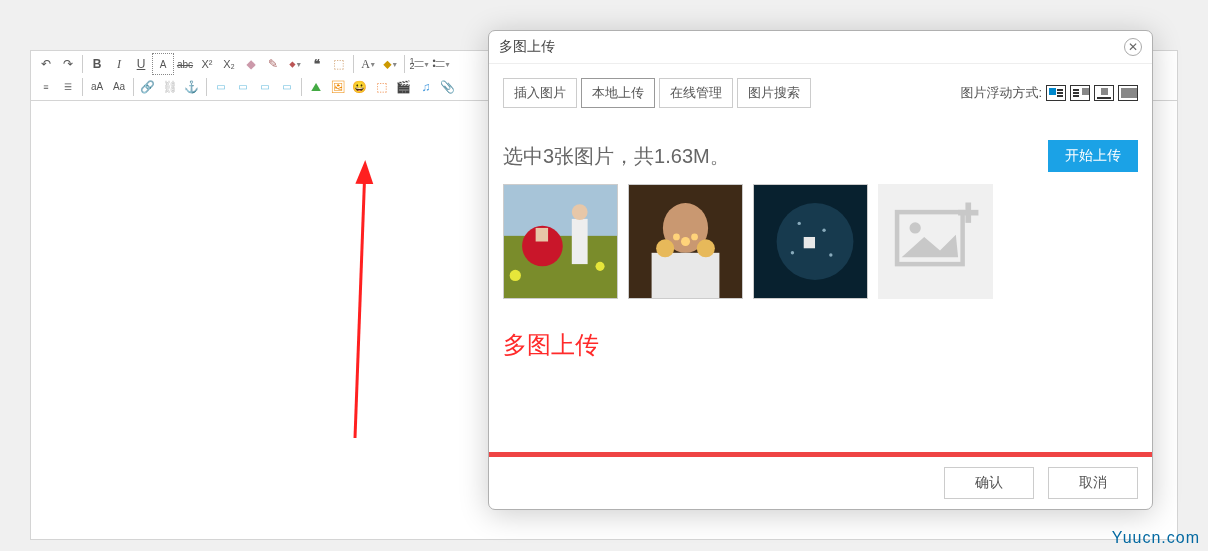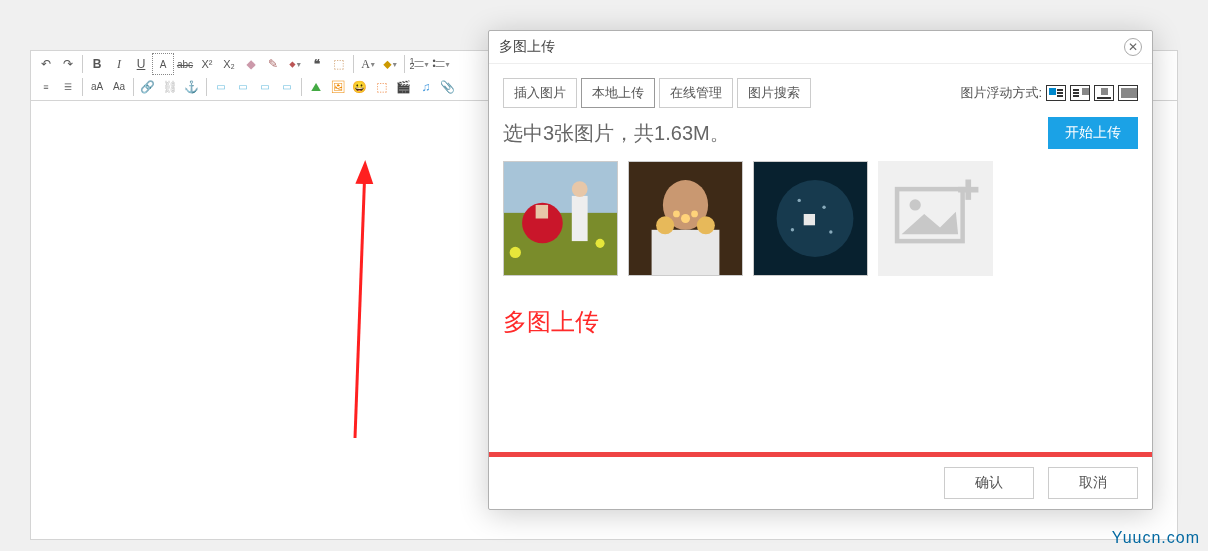--- a/index.html
+++ b/index.html
@@ -42,21 +42,21 @@
   .arrow-dn::after { content: "▾"; font-size: 8px; margin-left: 1px; color:#888;}
   
   .dialog {
     position: absolute;
     left: 488px;
     top: 30px;
     width: 665px;
     height: 480px;
     background: #fff;
     border: 1px solid #b0b0b0;
-    border-radius: 2px;
+    border-radius: 7px;
     box-shadow: 0 4px 30px rgba(0,0,0,.2);
     display: flex;
     flex-direction: column;
   }
   .dialog-header {
     padding: 7px 10px;
     font-size: 14px;
     color: #444;
     display: flex;
     justify-content: space-between;
@@ -69,21 +69,21 @@
     border-radius: 50%;
     display: flex; align-items: center; justify-content: center;
     font-size: 12px; color: #666;
     cursor: pointer;
   }
   .dialog-body { padding: 14px; flex: 1; }
   .tab-row {
     display: flex;
     justify-content: space-between;
     align-items: center;
-    margin-bottom: 5px;
+    margin-bottom: 28px;
   }
   .tabs { display: flex; gap: 4px; }
   .tab {
     border: 1px solid #ccc;
     padding: 5px 10px;
     font-size: 13px;
     background: #fff;
     color: #555;
     cursor: pointer;
   }

